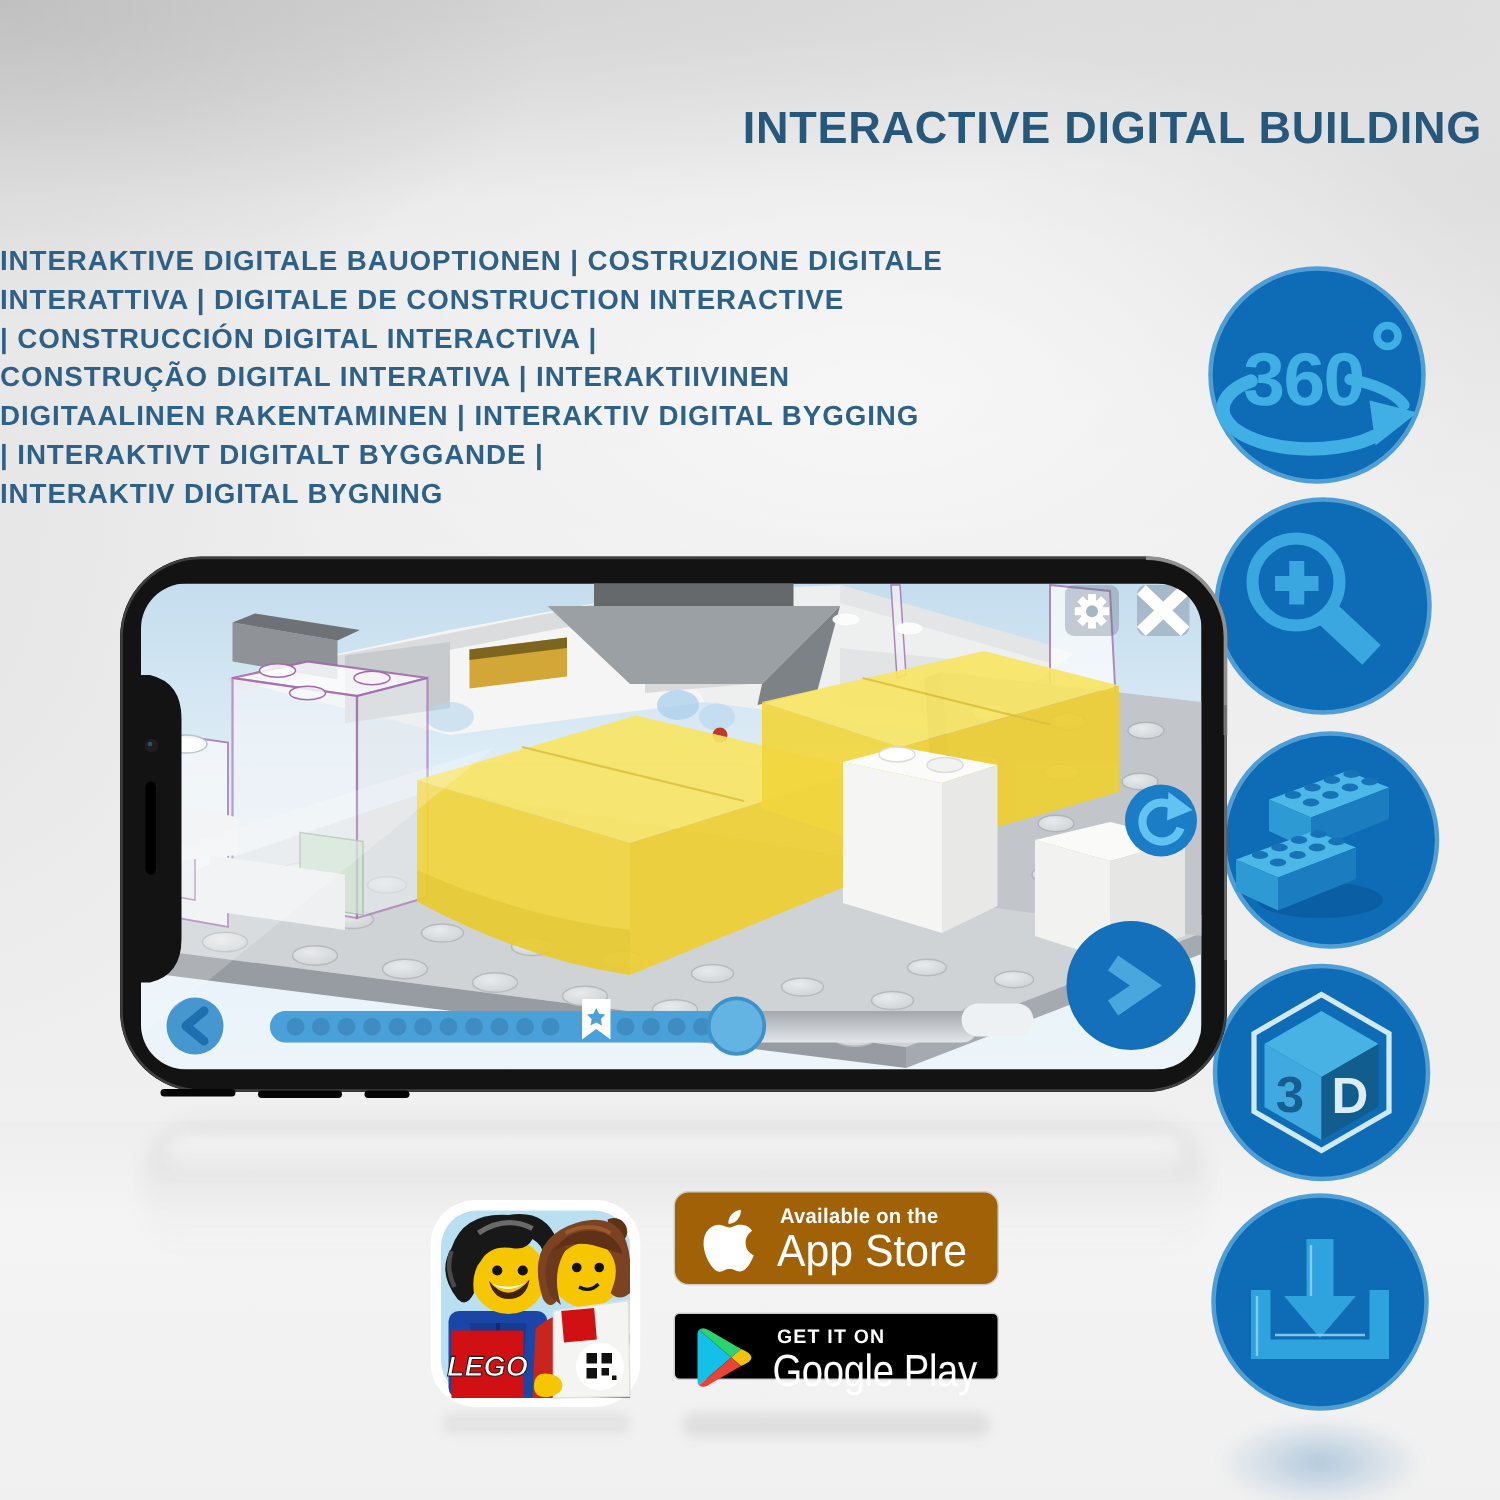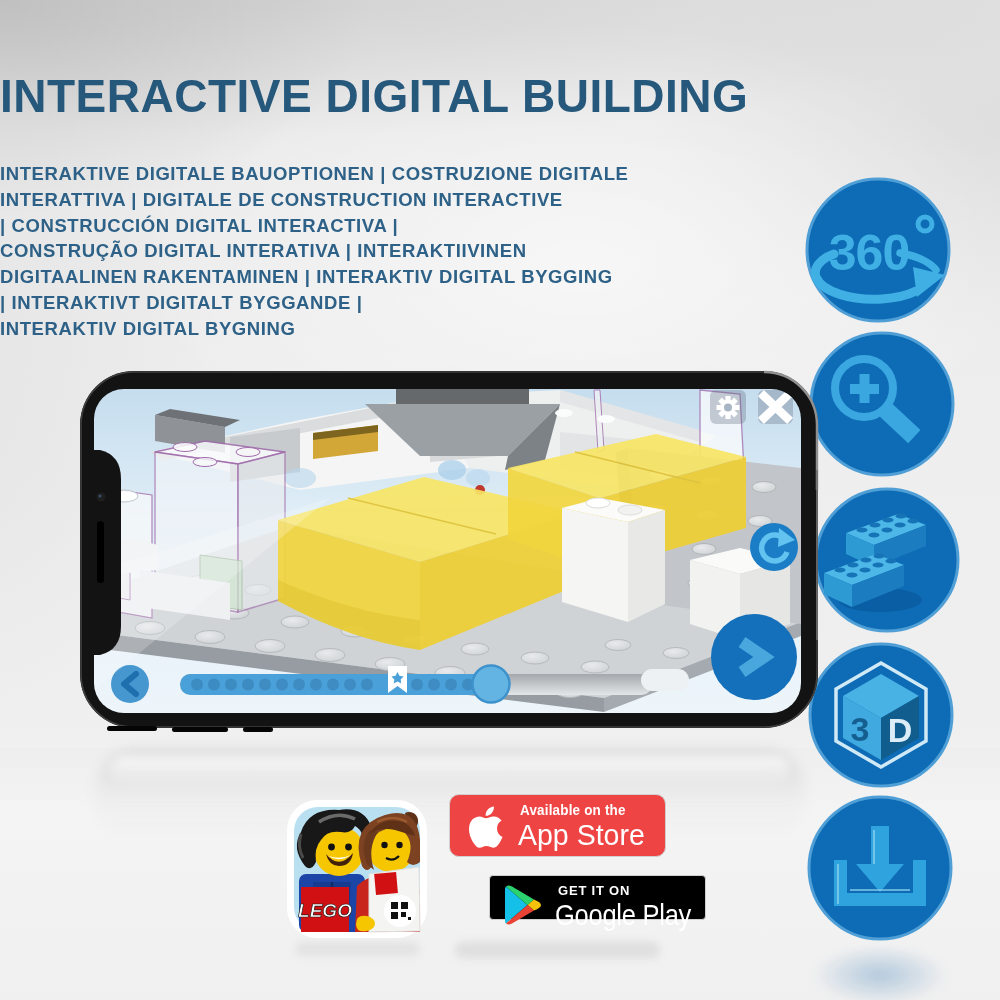--- a/index.html
+++ b/index.html
@@ -29,22 +29,22 @@
   filter:blur(7px);opacity:.45;"></div>
 <div class="abs" style="left:110px;top:756px;width:680px;height:30px;border-radius:18px;
   background:linear-gradient(180deg,rgba(255,255,255,.8),rgba(255,255,255,0));filter:blur(5px);"></div>
 
 <div class="abs" style="left:812px;top:945px;width:136px;height:60px;border-radius:50%;
   background:radial-gradient(closest-side,rgba(20,100,170,.28),rgba(20,100,170,0));filter:blur(4px);"></div>
 
 <div class="abs" style="left:455px;top:942px;width:205px;height:16px;border-radius:8px;background:rgba(60,60,60,.10);filter:blur(4px);"></div>
 <div class="abs" style="left:295px;top:942px;width:125px;height:14px;border-radius:8px;background:rgba(60,60,60,.08);filter:blur(4px);"></div>
 
-<div class="abs" style="left:0;top:69px;width:988px;text-align:left;
-  color:#26587c;font-weight:bold;font-size:46px;letter-spacing:0.5px;white-space:nowrap;">INTERACTIVE DIGITAL BUILDING</div>
+<div class="abs" style="left:0;top:69px;width:988px;text-align:right;
+  color:#26587c;font-weight:bold;font-size:30px;letter-spacing:0.5px;white-space:nowrap;">INTERACTIVE DIGITAL BUILDING</div>
 
 <div class="abs" style="left:0;top:161px;width:950px;text-align:left;
   color:#2e6187;font-weight:bold;font-size:18.5px;line-height:25.8px;letter-spacing:0.6px;">
   INTERAKTIVE DIGITALE BAUOPTIONEN | COSTRUZIONE DIGITALE<br>
   INTERATTIVA | DIGITALE DE CONSTRUCTION INTERACTIVE<br>
   | CONSTRUCCIÓN DIGITAL INTERACTIVA |<br>
   CONSTRUÇÃO DIGITAL INTERATIVA | INTERAKTIIVINEN<br>
   DIGITAALINEN RAKENTAMINEN | INTERAKTIV DIGITAL BYGGING<br>
   | INTERAKTIVT DIGITALT BYGGANDE |<br>
   INTERAKTIV DIGITAL BYGNING
@@ -422,29 +422,29 @@
         <rect x="114" y="102" width="7" height="7"></rect>
       <rect x="104" y="112" width="7" height="7"></rect>
         <rect x="114" y="112" width="5" height="5"></rect>
       <rect x="121" y="117" width="3" height="3"></rect>
     </g>
   </g>
 
   <path d="M 80 116 q -11 -2 -11 8 q 0 9 11 7 q 8 -2 8 -7.5 q 0 -5.5 -8 -7.5 z" fill="#f6c700"></path>
 </svg>
 
-<div class="abs" style="left:449px;top:794px;width:217px;height:63px;background:#ef4444;border-radius:10px;border:1.5px solid #cfcfcf;box-sizing:border-box;">
+<div class="abs" style="left:449px;top:794px;width:217px;height:63px;background:#a16207;border-radius:10px;border:1.5px solid #cfcfcf;box-sizing:border-box;">
   <svg class="abs" style="left:16px;top:9px;" width="40" height="46" viewBox="0 0 30 35">
     <path d="M23.4 18.6c0-4 3.3-5.9 3.4-6-1.8-2.7-4.7-3.1-5.7-3.1-2.4-.3-4.8 1.4-6 1.4-1.2 0-3.1-1.4-5.2-1.4-2.6 0-5.1 1.6-6.5 4-2.8 4.8-.7 12 2 15.9 1.3 1.9 2.9 4 4.9 3.9 2-.1 2.7-1.3 5.1-1.3 2.4 0 3.1 1.3 5.2 1.2 2.1 0 3.5-1.9 4.8-3.8 1.5-2.2 2.1-4.3 2.2-4.4-.1 0-4.2-1.6-4.2-6.4zM19.4 6.8c1.1-1.3 1.8-3.1 1.6-4.9-1.6.1-3.5 1-4.6 2.3-1 1.1-1.9 3-1.7 4.8 1.8.1 3.6-.9 4.7-2.2z" fill="#fff"></path>
   </svg>
   <div class="abs" style="left:70px;top:7px;color:#fff;font-size:14px;font-weight:bold;letter-spacing:.2px;white-space:nowrap;transform:scaleX(.96);transform-origin:0 0;">Available on the</div>
   <div class="abs" style="left:68px;top:23px;color:#fff;font-size:30px;white-space:nowrap;transform:scaleX(.95);transform-origin:0 0;">App Store</div>
 </div>
 
-<div class="abs" style="left:449px;top:875px;width:217px;height:45px;background:#000;border-radius:4px;border:1.5px solid #cfcfcf;box-sizing:border-box;margin-left:40px;">
+<div class="abs" style="left:449px;top:875px;width:217px;height:45px;background:#000;border-radius:4px;border:1.5px solid #cfcfcf;box-sizing:border-box;">
   <svg class="abs" style="left:13px;top:9px;" width="40" height="40" viewBox="0 0 40 40">
     <path d="M3 1.5 L24.5 20 L3 38.5 Q 2 37.5 2 36 L2 4 Q 2 2.5 3 1.5 Z" fill="#14bfe8"></path>
     <path d="M3 1.5 L24.5 20 L31 14.4 L9 1.5 Q 5.5 -0.5 3 1.5 Z" fill="#2bd26e"></path>
     <path d="M31 14.4 L24.5 20 L31 25.6 Q 38 22.8 38 20 Q 38 17.2 31 14.4 Z" fill="#f4c20d"></path>
     <path d="M3 38.5 L24.5 20 L31 25.6 L9 38.5 Q 5.5 40.5 3 38.5 Z" fill="#e94335"></path>
   </svg>
   <div class="abs" style="left:68px;top:7px;color:#fff;font-size:13px;font-weight:bold;letter-spacing:.8px;white-space:nowrap;">GET IT ON</div>
   <div class="abs" style="left:65px;top:22px;color:#fff;font-size:30px;letter-spacing:-.3px;white-space:nowrap;transform:scaleX(.85);transform-origin:0 0;">Google Play</div>
 </div>
 

